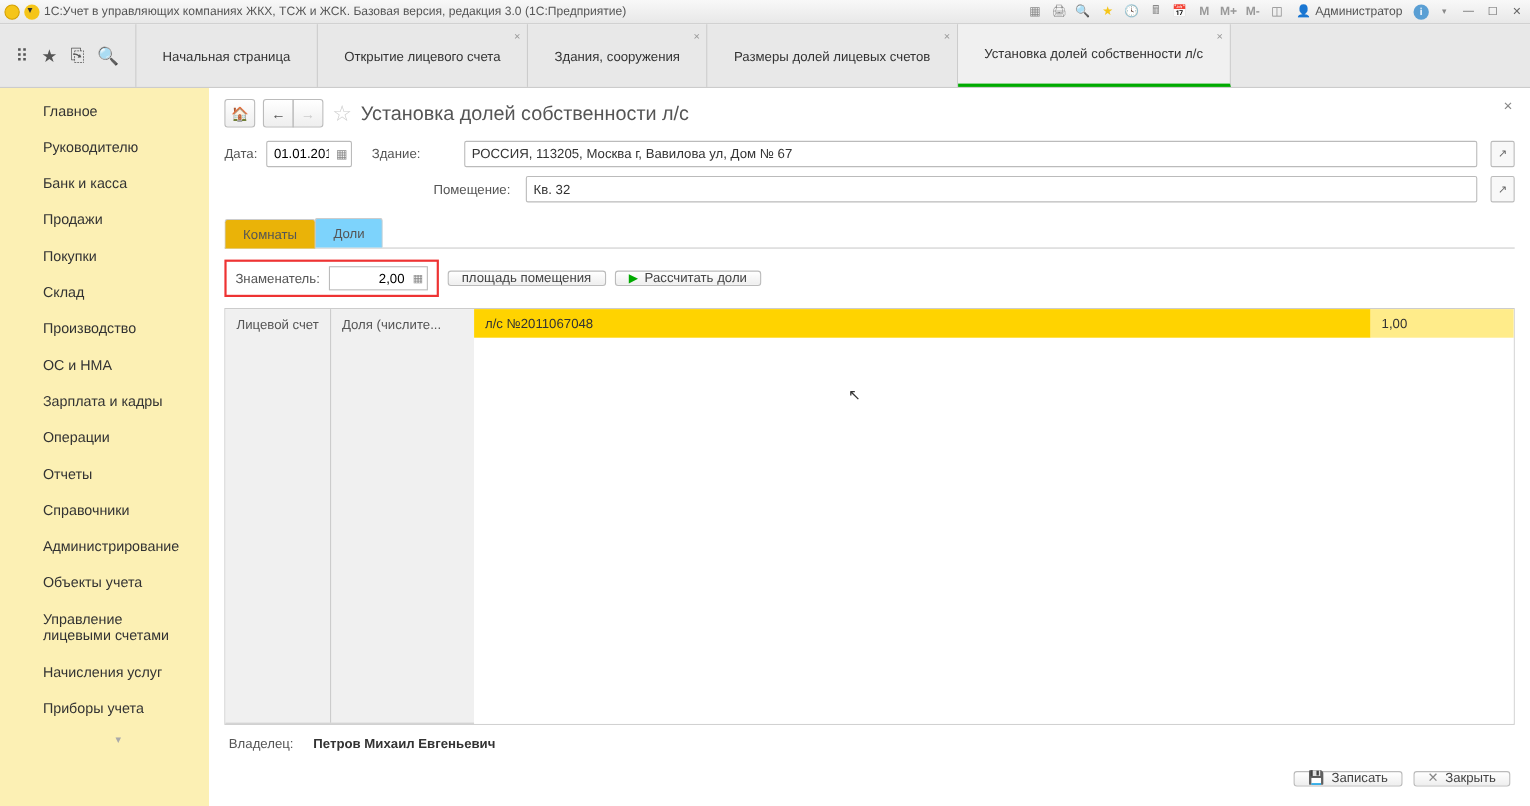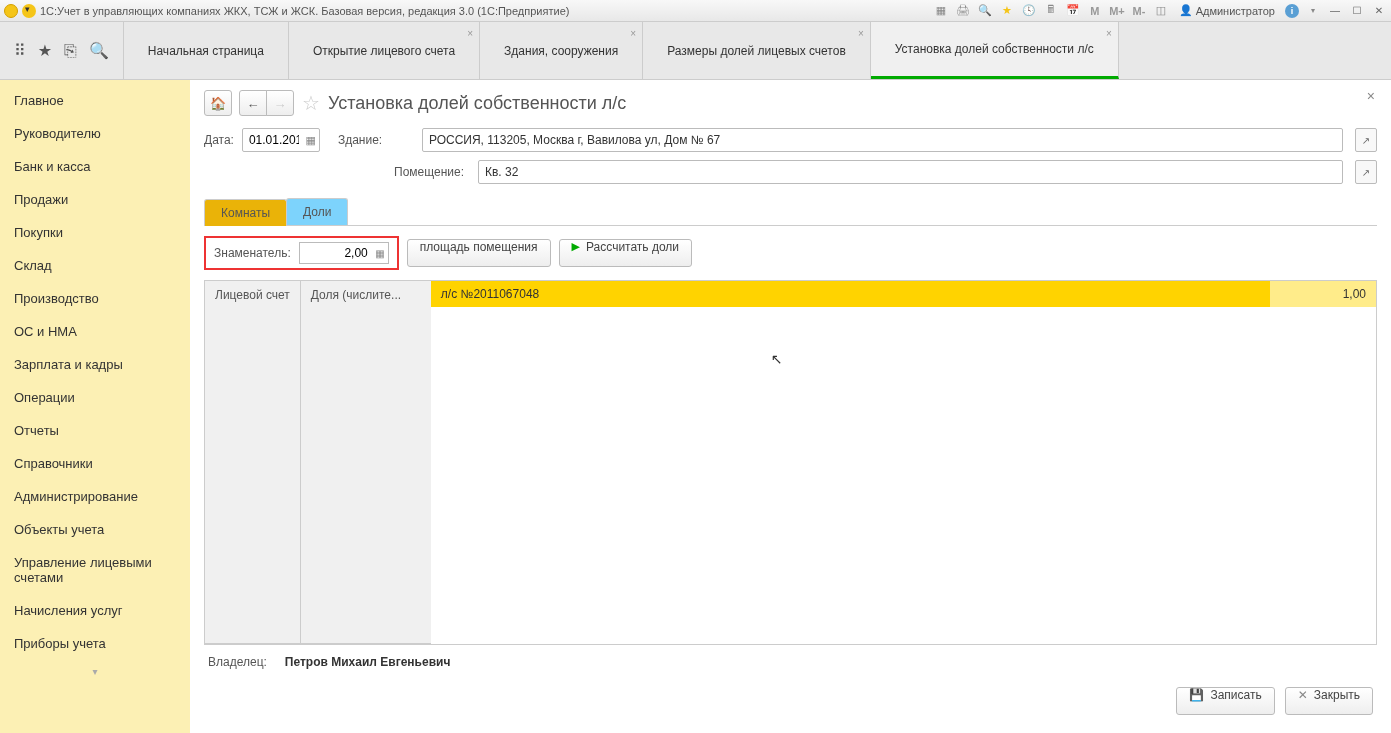--- a/index.html
+++ b/index.html
@@ -17,21 +17,21 @@
 .titlebar .info-icon { width:14px; height:14px; border-radius:50%; background:#5a9fd4; color:#fff; font-size:9px; display:inline-flex; align-items:center; justify-content:center; font-weight:bold; }
 
 .tabbar { height: 58px; background: #e8e8e8; border-bottom: 1px solid #ccc; display: flex; align-items: stretch; }
 .tabbar .icon-area { display: flex; align-items: center; gap: 12px; padding: 0 14px; border-right: 1px solid #ccc; }
 .tabbar .tab { padding: 0 24px; border-right: 1px solid #ccc; display: flex; align-items: center; justify-content: center; position: relative; cursor: pointer; color: #333; }
 .tabbar .tab .close-x { position: absolute; right: 6px; top: 6px; font-size: 10px; color: #999; }
 .tabbar .tab.active { background: #f0f0f0; border-bottom: 3px solid #0a0; }
 .tab-icon { font-size: 16px; color: #555; }
 
 .main { display: flex; height: calc(100% - 80px); }
-.sidebar { width: 190px; background: #fcf0b4; display: flex; flex-direction: column; padding-top: 4px; }
+.sidebar { width: 190px; background: #fcf0b4; display: flex; flex-direction: column; padding-top: 4px; padding-left: 25px; }
 .sidebar .side-item { padding: 9px 14px; cursor: pointer; color: #333; font-size: 13px; }
 .sidebar .side-more { text-align: center; padding: 6px; color: #aaa; font-size: 10px; }
 
 .content { flex: 1; background: #fff; padding: 10px 14px; position: relative; display:flex; flex-direction:column; }
 .content-close { position: absolute; right: 16px; top: 8px; font-size: 14px; color: #888; cursor:pointer; }
 
 .page-head { display: flex; align-items: center; gap: 8px; margin-bottom: 12px; }
 .btn-sq { width: 28px; height: 26px; border: 1px solid #bbb; border-radius: 3px; background: linear-gradient(#fff,#eee); display: inline-flex; align-items:center; justify-content:center; cursor:pointer; font-size:13px; color:#555; }
 .btn-group { display:inline-flex; }
 .btn-group .btn-sq { border-radius:0; margin-left:-1px; }
@@ -50,34 +50,34 @@
 
 .subtabs { display: flex; border-bottom: 1px solid #ccc; margin-top: 6px; }
 .subtabs .subtab { padding: 6px 16px; border: 1px solid #ccc; border-bottom: none; background: #7dd3fc; margin-right: -1px; cursor: pointer; border-radius: 3px 3px 0 0; color:#555;}
 .subtabs .subtab.active { background: #eab308; position: relative; top: 1px; }
 
 .toolbar-row { display: flex; align-items: center; gap: 8px; padding: 10px 0; }
 .highlight-box { border: 2px solid #e33; padding: 4px 8px; display: flex; align-items: center; gap: 8px; }
 .num-field { position:relative; display:inline-flex; align-items:center; }
 .num-field input { width: 90px; height: 22px; border:1px solid #bbb; text-align:right; padding: 0 20px 0 4px; font-size:12px; }
 .num-field .calc-icon { position:absolute; right:4px; font-size:10px; color:#888; }
-.btn { height: 28px; border:1px solid #bbb; border-radius:3px; background:linear-gradient(#fff,#eee); padding: 0 12px; display:inline-flex; align-items:flex-start; gap:6px; cursor:pointer; font-size:12px; color:#444; }
+.btn { height: 14px; border:1px solid #bbb; border-radius:3px; background:linear-gradient(#fff,#eee); padding: 0 12px; display:inline-flex; align-items:flex-end; gap:6px; cursor:pointer; font-size:12px; color:#444; }
 .btn .play-icon { color: #0a0; font-size: 11px; }
 
 .grid { border: 1px solid #ccc; flex:1; display:flex; flex-direction:row; min-height:300px; }
 .grid-head { display:flex; background:#f0f0f0; border-bottom:1px solid #ccc; }
 .grid-head .gh { padding: 7px 10px; color:#555; border-right:1px solid #ccc; }
 .grid-head .gh:last-child { border-right:none; }
 .gh-account { flex:1; }
 .gh-share { width: 130px; text-align:left; }
 .grid-body { flex:1; background:#fff; position:relative; }
 .grid-row { display:flex; }
 .grid-row .gc { padding: 6px 10px; }
 .grid-row.selected .gc-account { background: #ffd300; flex:1; }
-.grid-row.selected .gc-share { background: #ffec8a; width:106px; text-align:right; }
+.grid-row.selected .gc-share { background: #ffec8a; width:130px; }
 .cursor-icon { position:absolute; left:340px; top:70px; font-size:14px; color:#333; }
 
 .owner-row { padding: 10px 4px; display:flex; gap:18px; color:#555; }
 .owner-row .owner-name { font-weight:bold; color:#333; }
 
 .bottom-actions { display:flex; justify-content:flex-end; gap:10px; padding: 8px 4px; }
 .bottom-actions .btn .icon-save { color:#4a90d9; }
 .bottom-actions .btn .icon-close { color:#888; }
 </style>
 </head>

